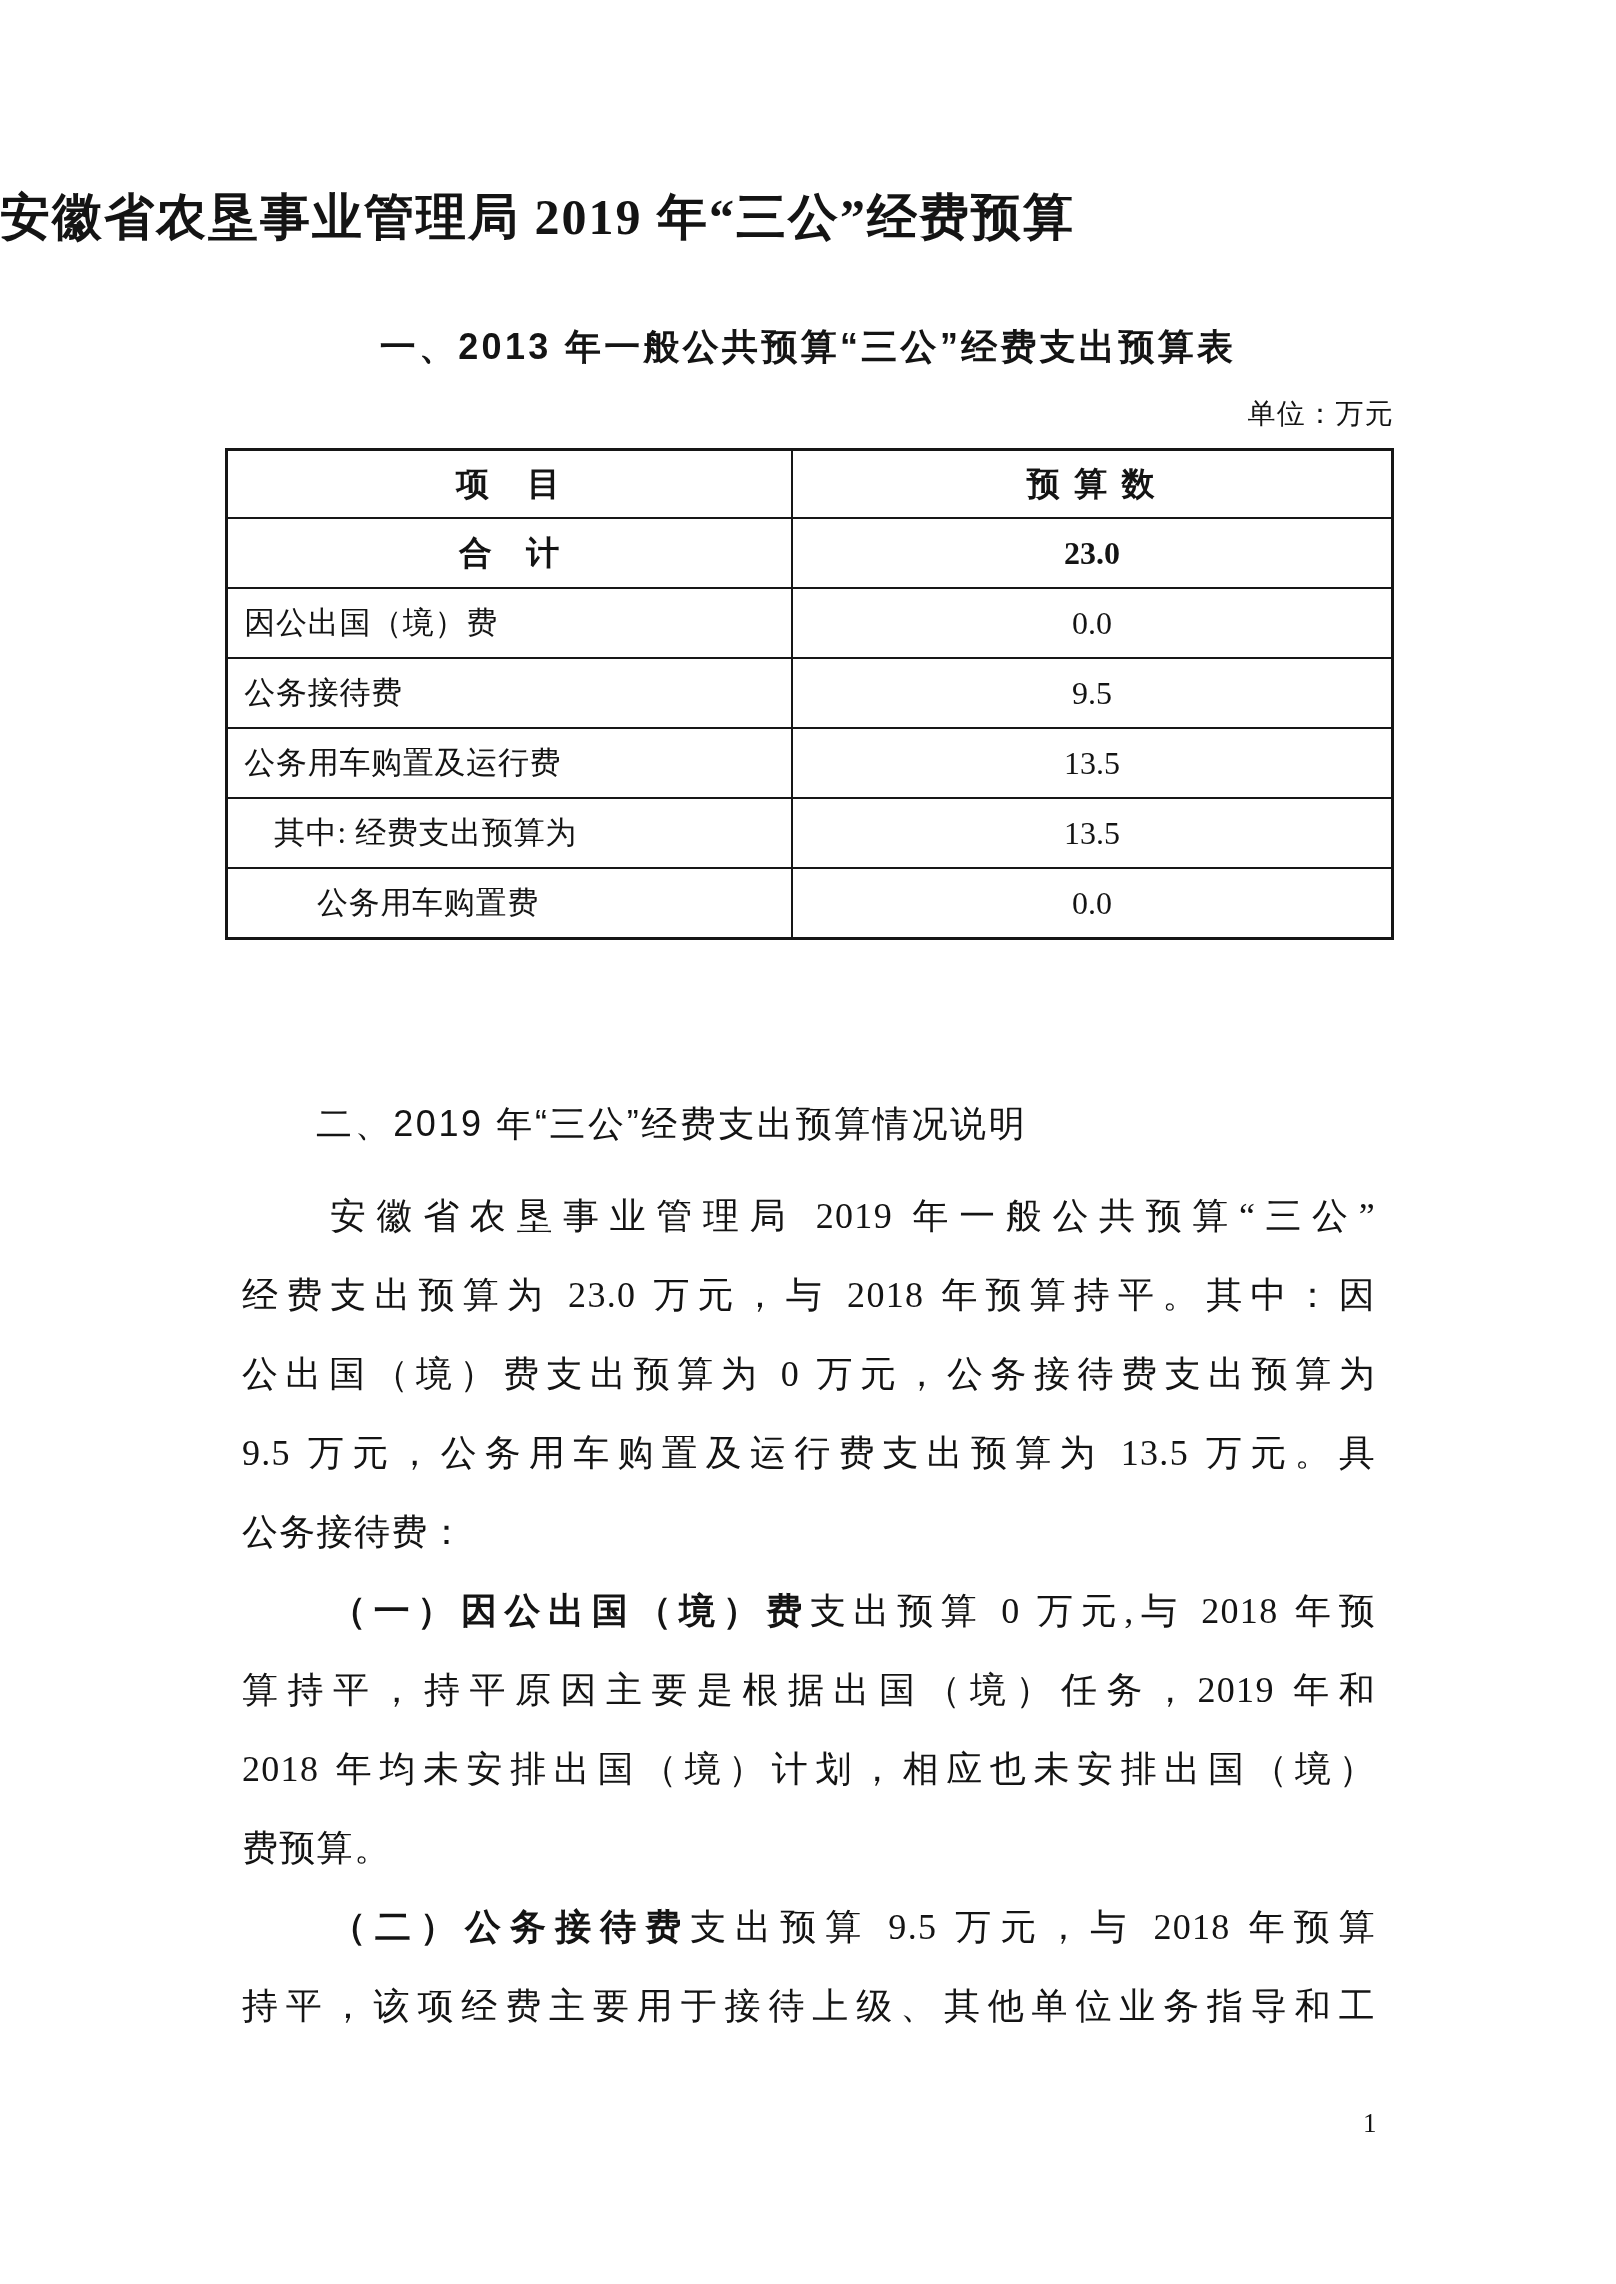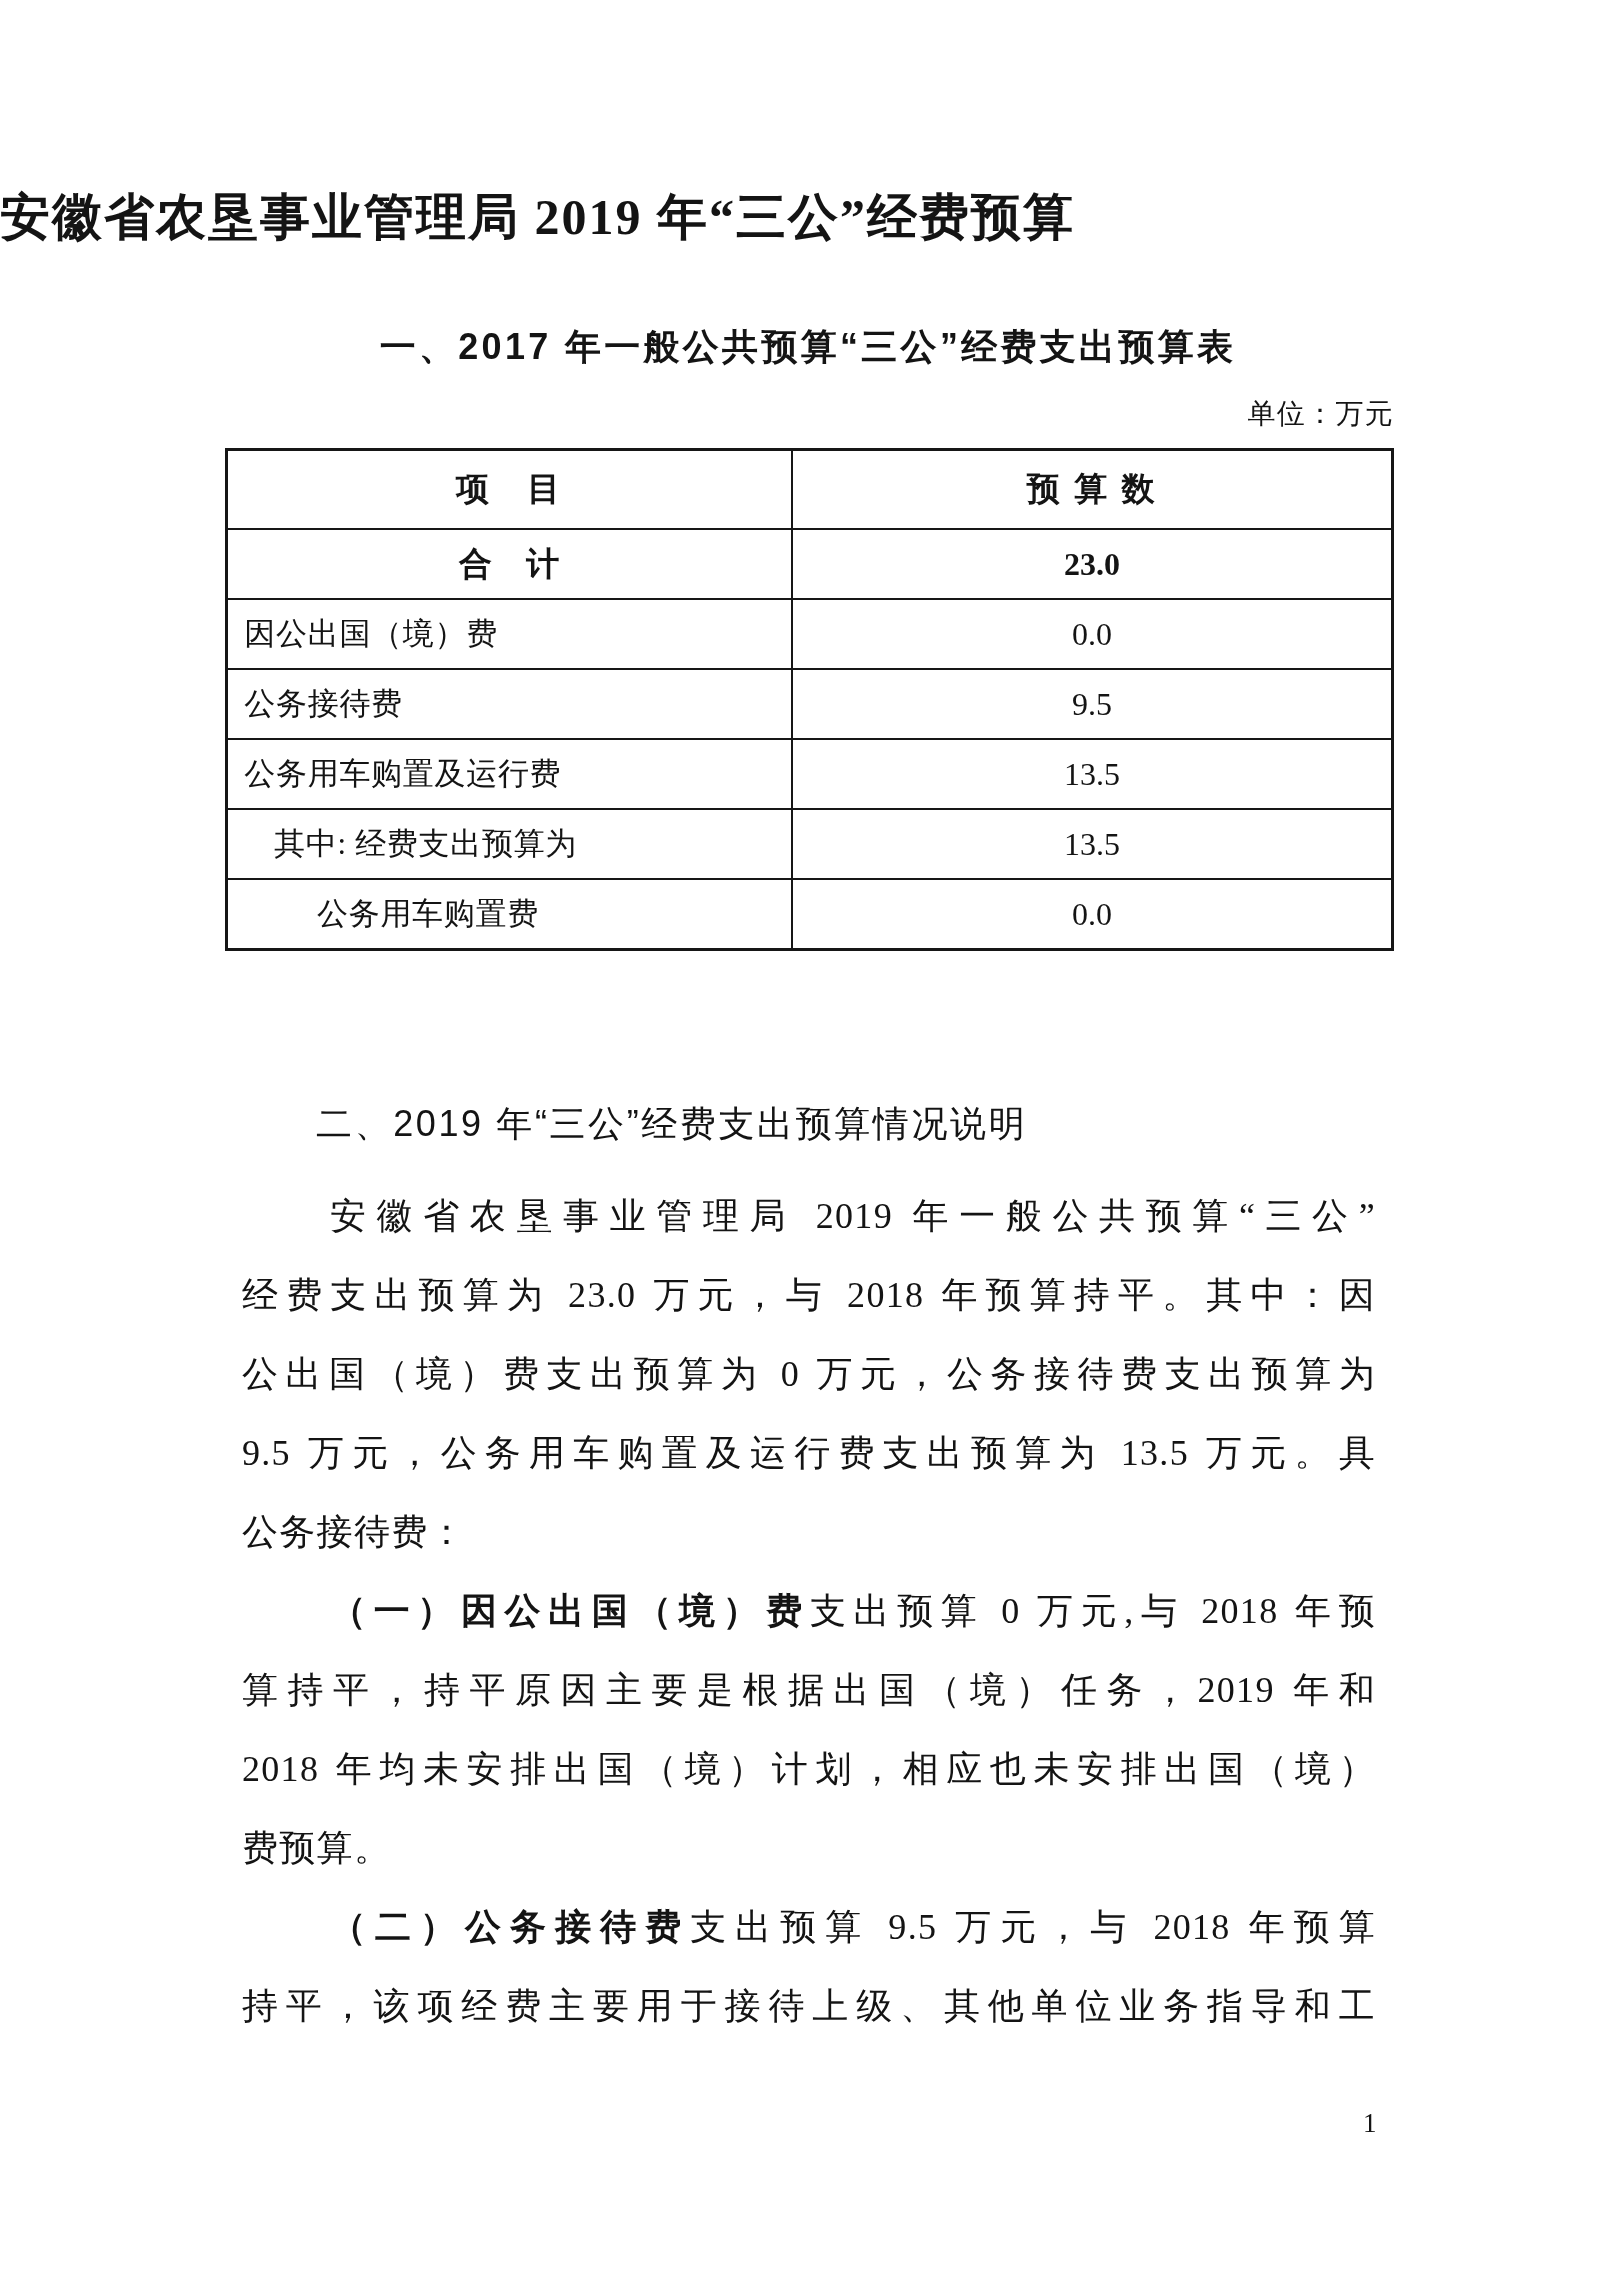--- a/index.html
+++ b/index.html
@@ -49,21 +49,21 @@
     border-top-width: 3.9px;
     box-sizing: border-box;
     background: #ffffff;
   }
   .trow {
     display: flex;
     border-top: 2.6px solid #161616;
     height: 70px;
     box-sizing: border-box;
   }
-  .trow.thead { border-top: none; height: 77px; }
+  .trow.thead { border-top: none; height: 66px; }
   .cell-item {
     width: 565px;
     border-right: 2px solid #161616;
     display: flex;
     align-items: center;
     font-size: 31px;
     letter-spacing: 0.7px;
     box-sizing: border-box;
   }
   .cell-value {
@@ -121,21 +121,21 @@
     font-size: 27px;
   }
 </style>
 </head>
 <body>
 
 <div class="page">
 
   <h1 class="doc-title">安徽省农垦事业管理局 2019 年“三公”经费预算</h1>
 
-  <div class="sec1-heading">一、2017 年一般公共预算“三公”经费支出预算表</div>
+  <div class="sec1-heading">一、2013 年一般公共预算“三公”经费支出预算表</div>
 
   <div class="unit-label">单位：万元</div>
 
   <div class="budget-table">
     <div class="trow thead">
       <div class="cell-item">项　目</div>
       <div class="cell-value">预 算 数</div>
     </div>
     <div class="trow row-total">
       <div class="cell-item">合　计</div>

